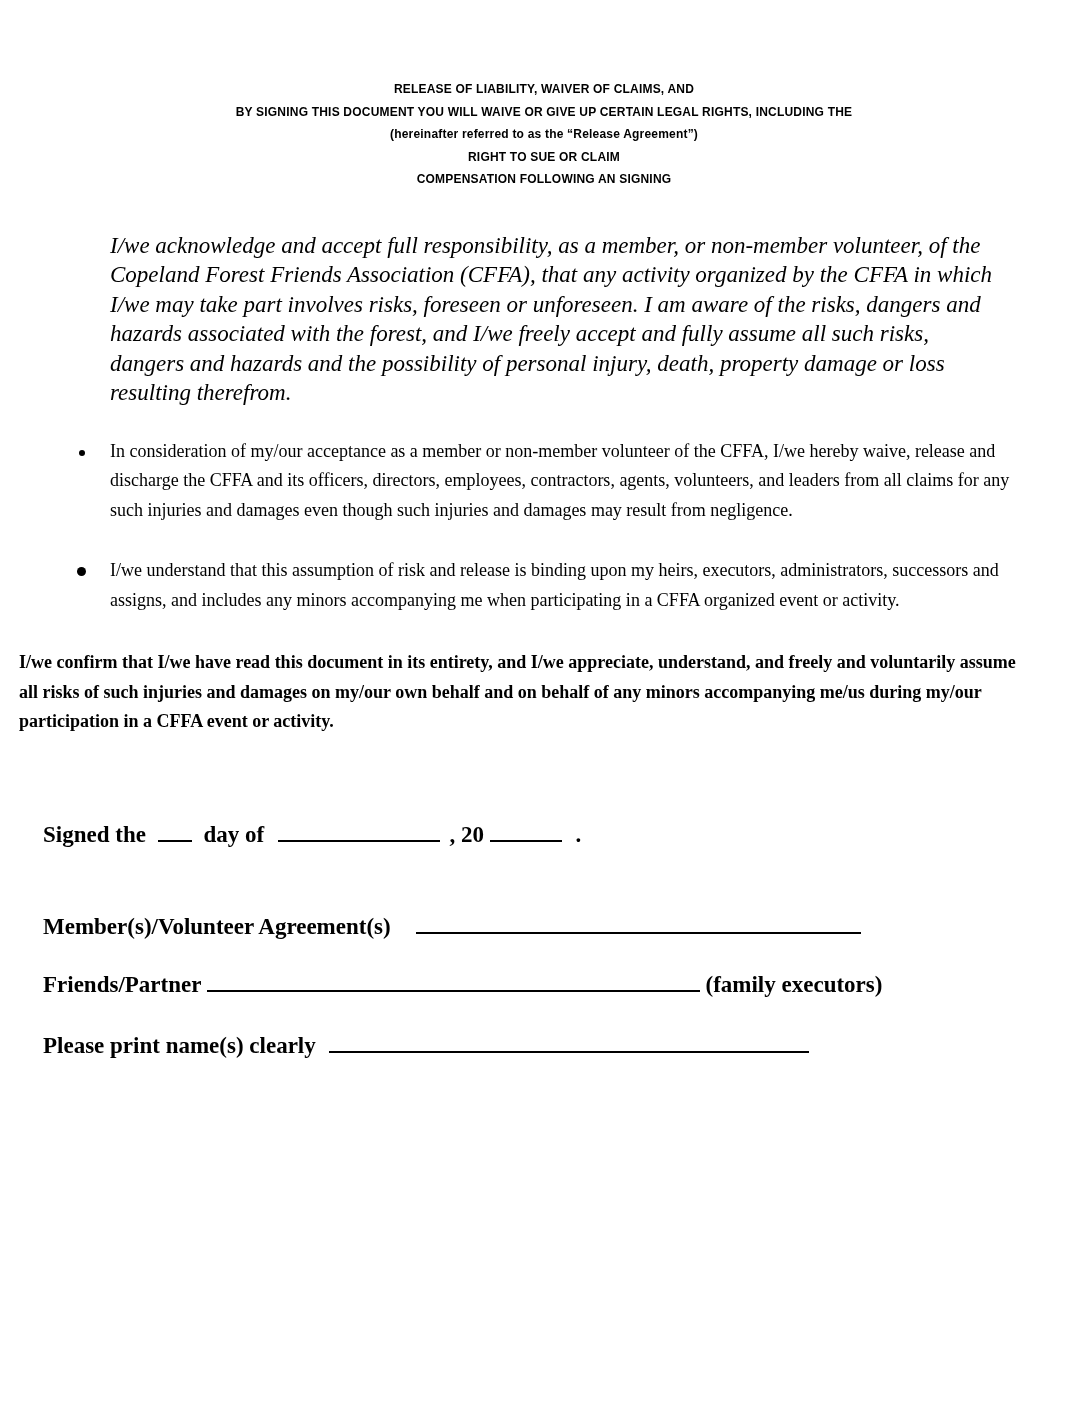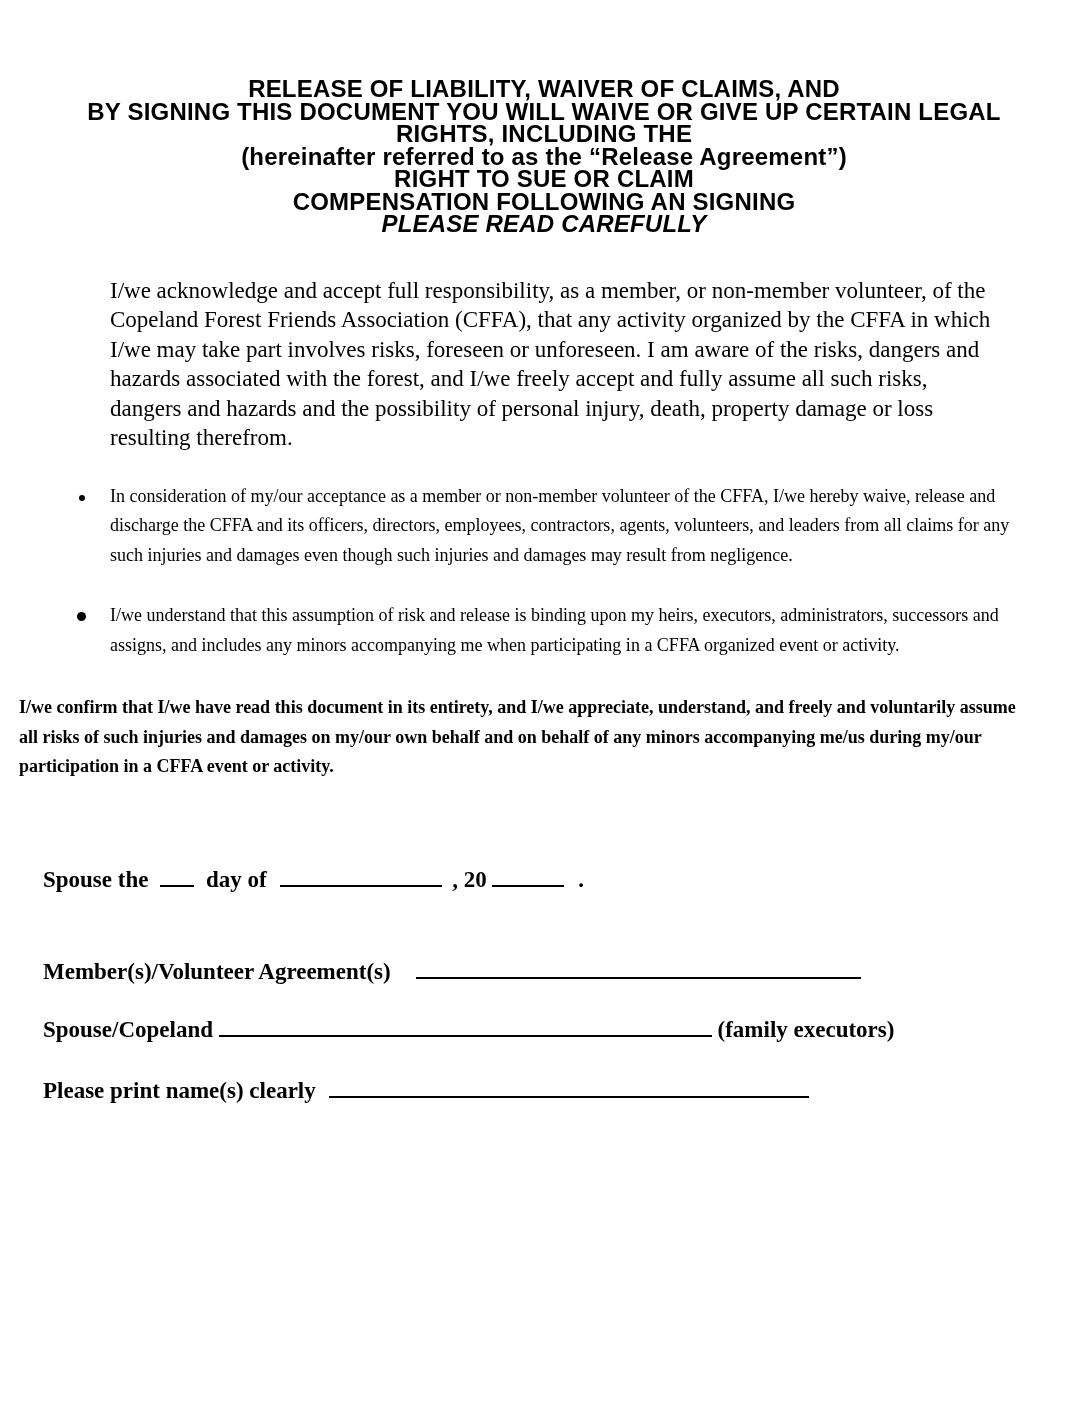--- a/index.html
+++ b/index.html
@@ -15,34 +15,35 @@
     color: #000000;
     overflow: hidden;
   }
   
   .doc-header {
     margin: 0 36px;
     padding-top: 78px;
     text-align: center;
     font-family: "Liberation Sans", sans-serif;
     font-weight: bold;
-    font-size: 24px;
+    font-size: 12px;
     line-height: 22.5px;
     letter-spacing: 0.2px;
   }
   .doc-header .italic {
     font-style: italic;
   }
   
   .intro {
     margin: 40px 86px 0 110px;
     font-family: "Liberation Serif", serif;
     font-size: 23px;
     line-height: 29.5px;
     text-align: left;
+    font-style: italic;
   }
   .bullets {
     list-style: none;
     margin: 0;
     padding: 0;
   }
   .bullet {
     position: relative;
     margin: 29px 58px 0 110px;
     font-family: "Liberation Serif", serif;
@@ -100,57 +101,56 @@
 <body>
 
 <div class="page">
 
   <header class="doc-header">
     <div>RELEASE OF LIABILITY, WAIVER OF CLAIMS, AND</div>
     <div>BY SIGNING THIS DOCUMENT YOU WILL WAIVE OR GIVE UP CERTAIN LEGAL RIGHTS, INCLUDING THE</div>
     <div>(hereinafter referred to as the “Release Agreement”)</div>
     <div>RIGHT TO SUE OR CLAIM</div>
     <div>COMPENSATION FOLLOWING AN SIGNING</div>
-    <div class="italic">PLEASE READ CAREFULLY</div>
   </header>
 
   <p class="intro">I/we acknowledge and accept full responsibility, as a member, or non-member volunteer, of the Copeland Forest Friends Association (CFFA), that any activity organized by the CFFA in which I/we may take part involves risks, foreseen or unforeseen. I am aware of the risks, dangers and hazards associated with the forest, and I/we freely accept and fully assume all such risks, dangers and hazards and the possibility of personal injury, death, property damage or loss resulting therefrom.</p>
 
   <ul class="bullets">
     <li class="bullet small-dot b1">
       <span class="dot"></span>
       <span>In consideration of my/our acceptance as a member or non-member volunteer of the CFFA, I/we hereby waive, release and discharge the CFFA and its officers, directors, employees, contractors, agents, volunteers, and leaders from all claims for any such injuries and damages even though such injuries and damages may result from negligence.</span>
     </li>
     <li class="bullet b2">
       <span class="dot"></span>
       <span>I/we understand that this assumption of risk and release is binding upon my heirs, executors, administrators, successors and assigns, and includes any minors accompanying me when participating in a CFFA organized event or activity.</span>
     </li>
     <li class="bullet bold b3">
       <span class="dot"></span>
       <span>I/we confirm that I/we have read this document in its entirety, and I/we appreciate, understand, and freely and voluntarily assume all risks of such injuries and damages on my/our own behalf and on behalf of any minors accompanying me/us during my/our participation in a CFFA event or activity.</span>
     </li>
   </ul>
 
   <div class="sig-line signed-line">
-    <span>Spouse the</span>
+    <span>Signed the</span>
     <span class="blank blank-day"></span>
     <span>day of</span>
     <span class="blank blank-month"></span>
     <span>, 20</span>
     <span class="blank blank-year"></span>
     <span>.</span>
   </div>
 
   <div class="sig-line member-line">
     <span>Member(s)/Volunteer Agreement(s)</span>
     <span class="blank blank-member"></span>
   </div>
 
   <div class="sig-line spouse-line">
-    <span>Spouse/Copeland</span>
+    <span>Friends/Partner</span>
     <span class="blank blank-spouse"></span>
     <span>(family executors)</span>
   </div>
 
   <div class="sig-line print-line">
     <span>Please print name(s) clearly</span>
     <span class="blank blank-print"></span>
   </div>
 
 </div>

